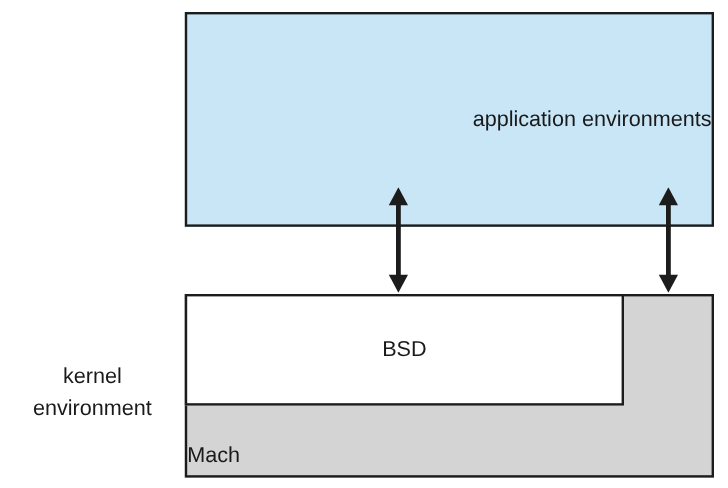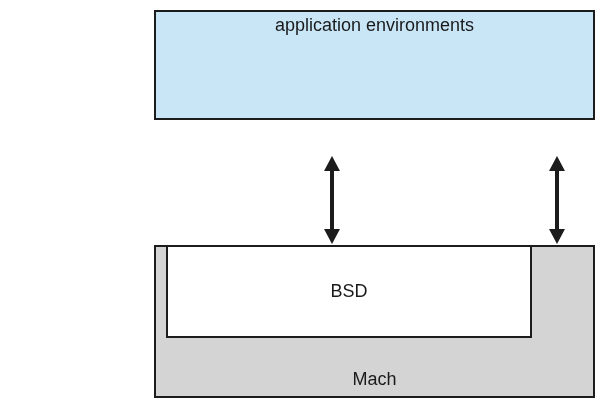--- a/index.html
+++ b/index.html
@@ -7,39 +7,38 @@
     width:607px;height:407px;
     background:#ffffff;
     font-family:"Liberation Sans", sans-serif;
     color:#1a1a1a;
     position:relative;
     overflow:hidden;
   }
   .diagram{position:absolute;top:0;left:0;width:607px;height:407px;}
   .box{position:absolute;box-sizing:border-box;border:2px solid #1c1c1c;}
   .top-box{
-    left:154px;top:10px;width:441px;height:110px;
+    left:154px;top:10px;width:441px;height:179px;
     background:#c9e6f7;
-    display:flex;justify-content:center;align-items:flex-start;
+    display:flex;flex-direction:column;justify-content:center;align-items:flex-end;
     font-size:18px;line-height:27px;
   }
   .gray-box{
     left:154px;top:245px;width:441px;height:153px;
     background:#d4d4d4;
   }
   .bsd-box{
     left:154px;top:245px;width:366px;height:93px;
     background:#ffffff;
     display:flex;justify-content:center;align-items:center;
     font-size:18px;
-    margin-left:12px;
   }
   .mach-label{
     position:absolute;left:0;right:0;bottom:6px;
-    text-align:center;font-size:18px;
+    font-size:18px;
   }
   .side-label{
     position:absolute;left:4px;top:300px;width:146px;
     text-align:center;font-size:18px;line-height:27px;
   }
   .arrow{position:absolute;width:26px;height:88px;}
   .arrow.a1{left:319px;top:156px;}
   .arrow.a2{left:544px;top:156px;}
 </style>
 </head>
@@ -64,14 +63,18 @@
   </svg>
 
   <div class="box gray-box">
     <div class="mach-label">Mach</div>
   </div>
 
   <div class="box bsd-box">
     <div>BSD</div>
   </div>
 
+  <div class="side-label">
+    <div>kernel</div>
+    <div>environment</div>
+  </div>
 
 </div>
 
 </body></html>

